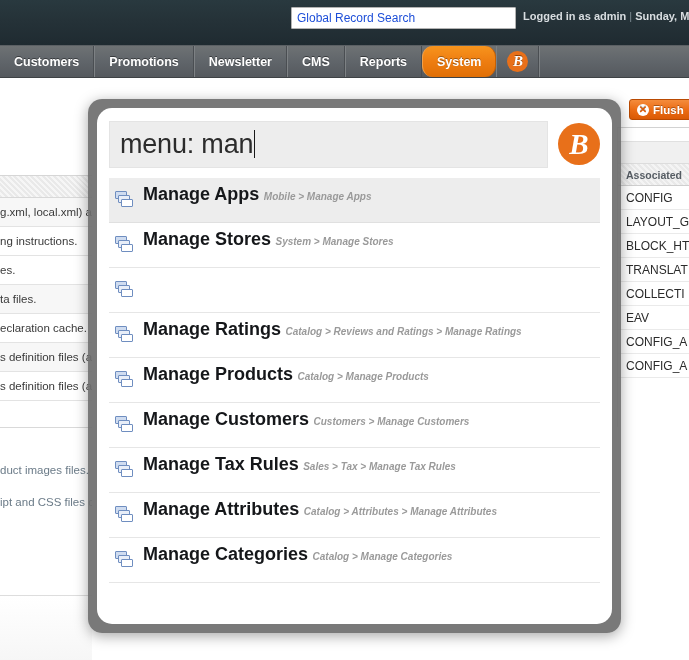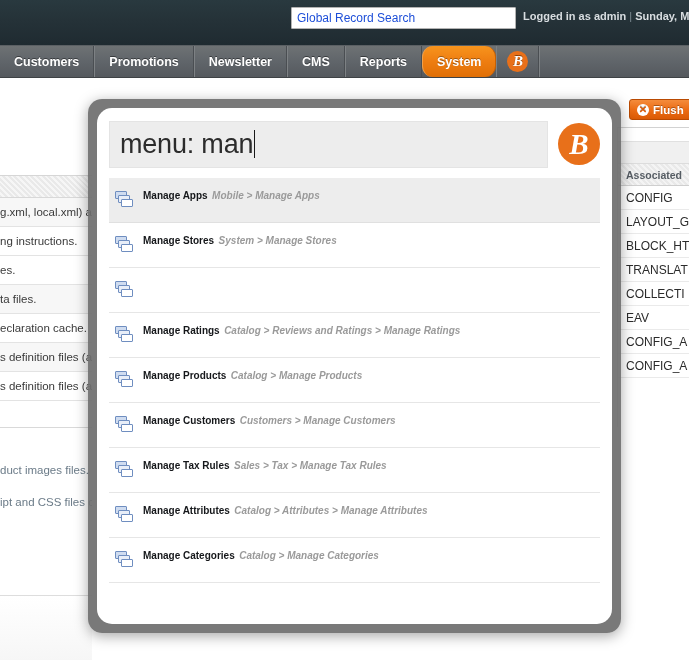--- a/index.html
+++ b/index.html
@@ -278,21 +278,21 @@
     border-bottom: 1px solid #e6e6e6;
     cursor: pointer;
     min-height: 45px;
   }
   .result-item.selected {
     background: #ededed;
     border-bottom: 1px solid #e0e0e0;
   }
   .result-text { flex: 1; min-width: 0; padding-top: 1px; }
   .result-title {
-    font-size: 10px;
+    font-size: 18px;
     font-weight: bold;
     color: #15171a;
     line-height: 18px;
     white-space: nowrap;
   }
   .result-path {
     font-size: 10px;
     font-style: italic;
     color: #9a9a9a;
     line-height: 15px;

